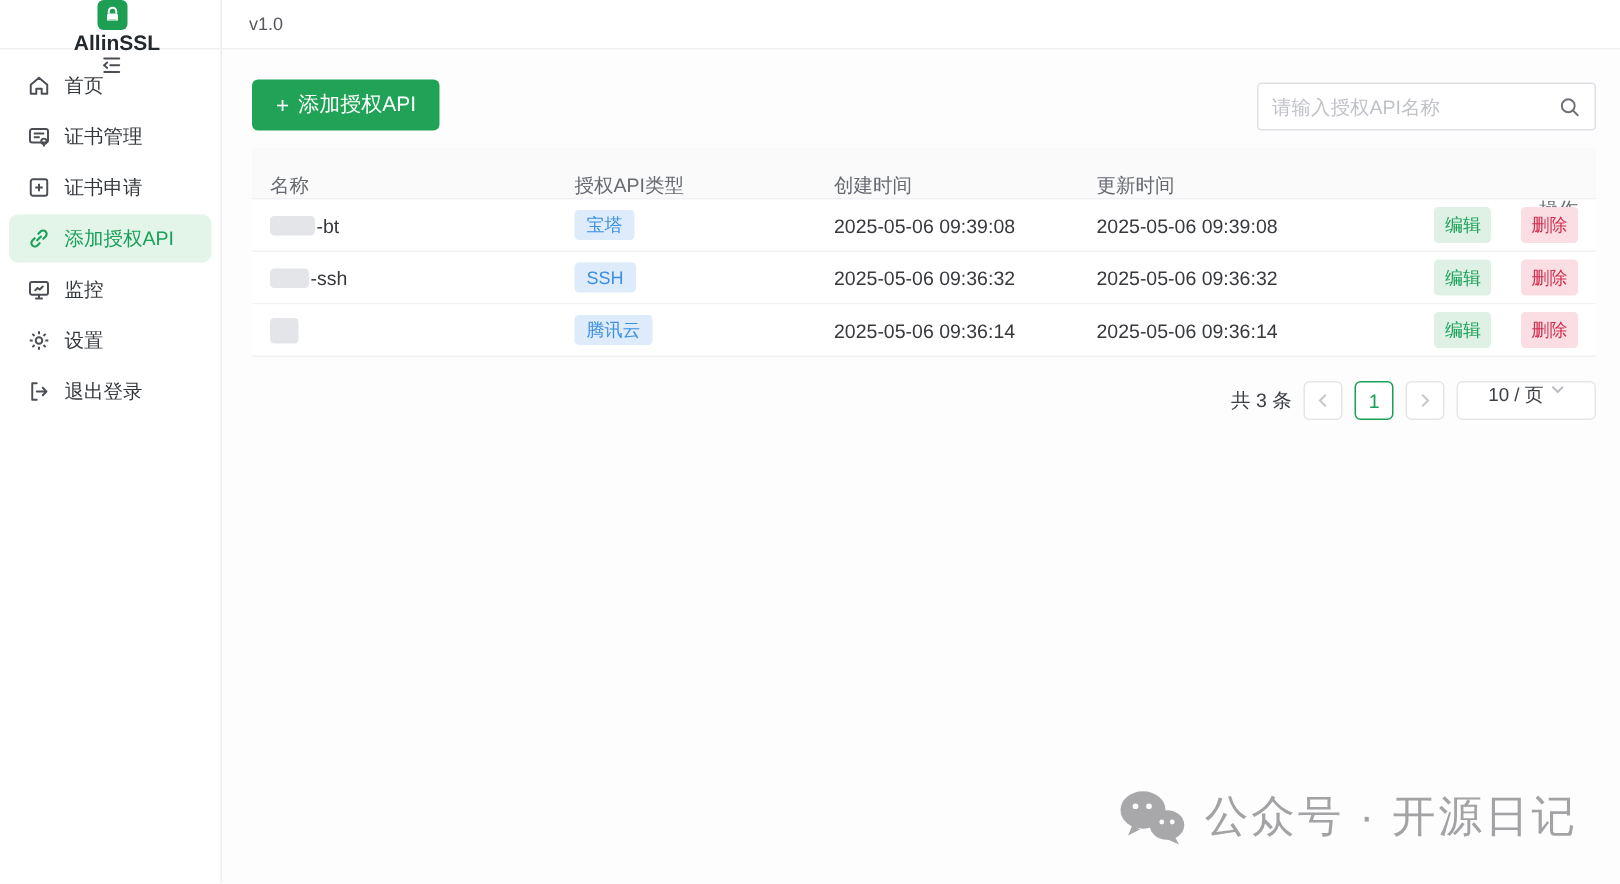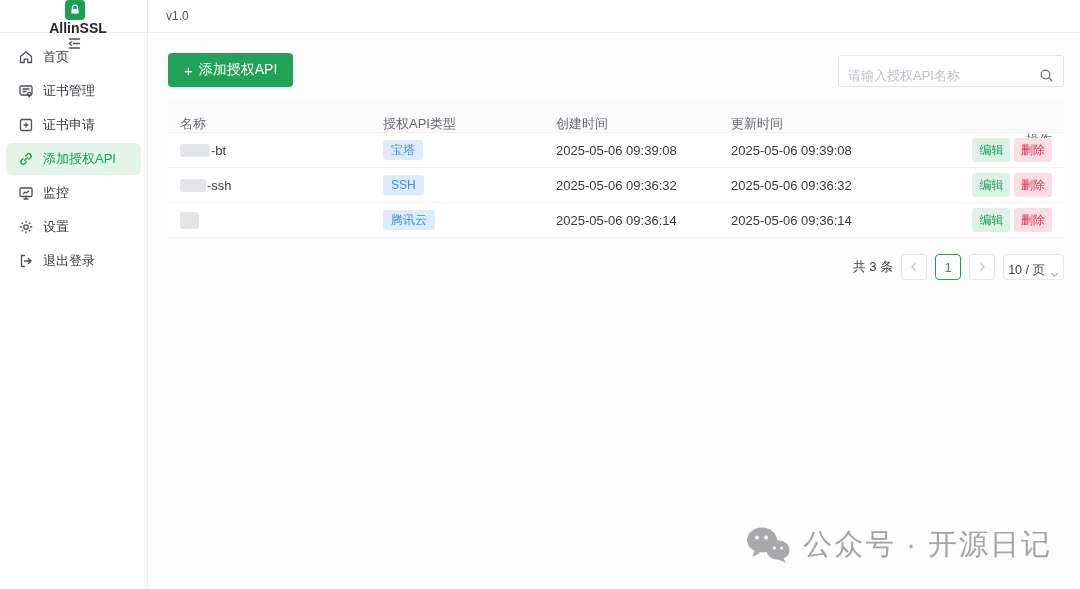--- a/index.html
+++ b/index.html
@@ -44,21 +44,21 @@
   .toolbar { display:flex; align-items:flex-start; justify-content:space-between; }
   .add-btn {
     background:#21a357; color:#fff; border:none; border-radius:4px;
     height:34px; padding:0 16px; font-size:14px; cursor:pointer;
     display:flex; align-items:center; gap:6px;
     font-family:inherit;
   }
   .plus-glyph { font-size:15px; line-height:1; }
   .search-wrap {
     width:226px; height:32px; border:1px solid #e0e0e6; border-radius:3px;
-    background:#fff; display:flex; align-items:flex-start; padding:12px 9px;
+    background:#fff; display:flex; align-items:center; padding:12px 9px;
     margin-top:2px;
   }
   .search-wrap input {
     border:none; outline:none; flex:1; font-size:13px; color:#333;
     font-family:inherit; background:transparent;
   }
   .search-wrap input::placeholder { color:#c0c2c9; }
   
   .table { margin-top:12px; }
   .t-row {
@@ -77,41 +77,41 @@
   .redact.r1 { width:30px; height:13px; margin-right:1px; }
   .redact.r2 { width:26px; height:13px; margin-right:1px; }
   .redact.r3 { width:19px; height:17px; }
   .tag {
     display:inline-block; padding:2px 8px; border-radius:3px; font-size:12px; line-height:16px;
   }
   .tag-blue { background:#ddebfb; color:#3d8fe0; }
   .col-actions { text-align:right; white-space:nowrap; }
   .act {
     display:inline-block; padding:4px 7px; border-radius:3px; font-size:12px;
-    margin-left:0; cursor:pointer; line-height:16px;
+    margin-left:16px; cursor:pointer; line-height:16px;
   }
   .act-edit { background:#dff1e5; color:#18a058; }
   .act-del  { background:#fadee3; color:#d03050; }
   
   .pagination {
     margin-top:16px; display:flex; align-items:center; justify-content:flex-end; gap:8px;
     color:#3c3f44; font-size:13px;
   }
   .pg-btn {
     width:26px; height:26px; border:1px solid #e6e6ea; background:#fff; border-radius:4px;
     display:flex; align-items:center; justify-content:center; cursor:pointer;
   }
   .pg-current {
     width:26px; height:26px; border:1px solid #18a058; color:#18a058; background:#fff;
     border-radius:4px; display:flex; align-items:center; justify-content:center; font-size:13px;
     cursor:pointer;
   }
   .pg-size {
     height:26px; border:1px solid #e6e6ea; background:#fff; border-radius:4px;
-    display:flex; align-items:flex-end; gap:5px; padding:0 4px; font-size:12.5px; cursor:pointer;
+    display:flex; align-items:flex-start; gap:5px; padding:0 20px; font-size:12.5px; cursor:pointer;
   }
   
   .watermark {
     position:absolute; right:28px; bottom:24px;
     display:flex; align-items:center; gap:12px;
     color:#a3a3a6; font-size:29px; letter-spacing:2px; font-weight:500;
   }
 </style>
 </head>
 <body>

